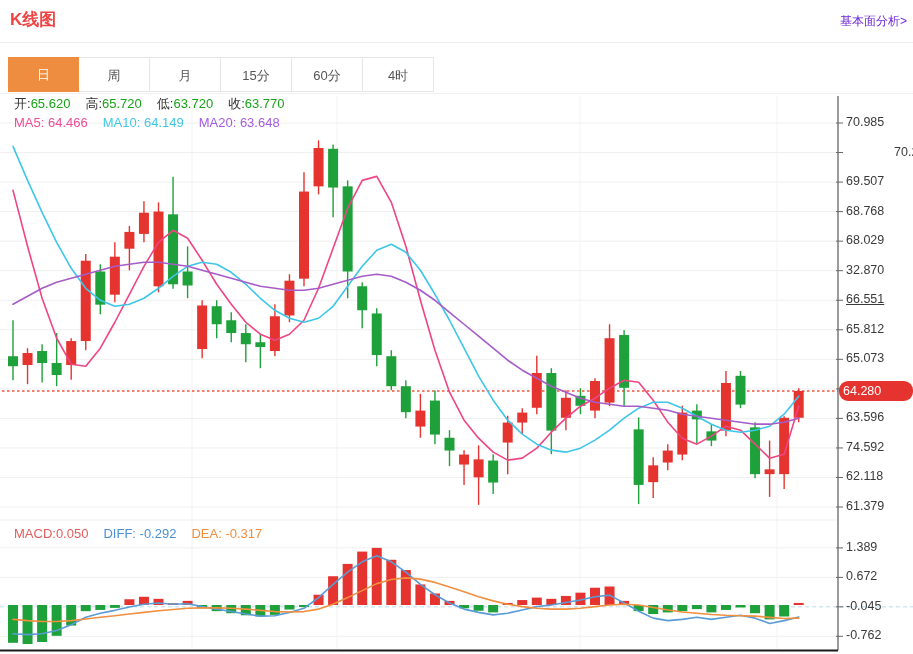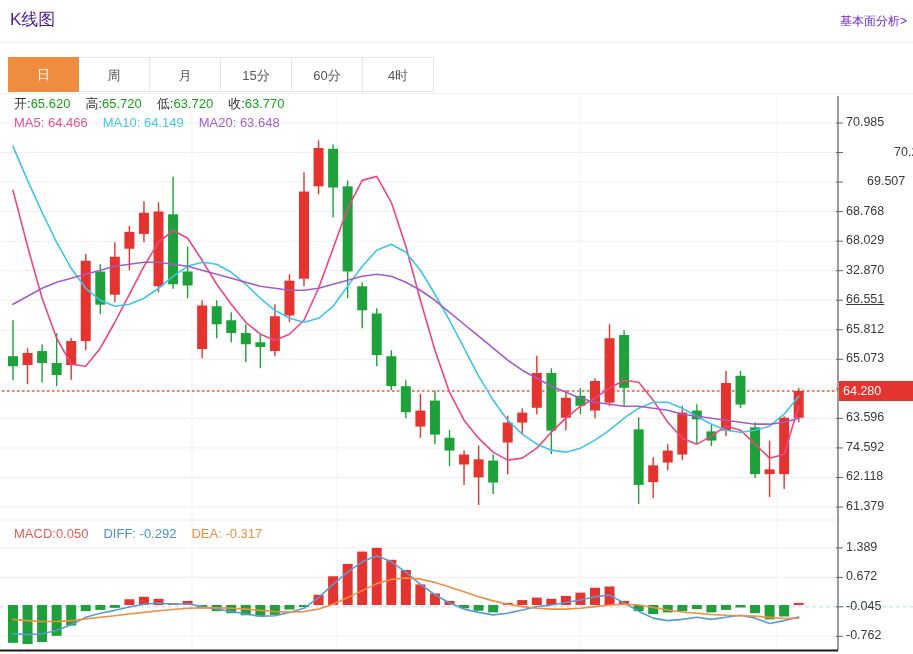--- a/index.html
+++ b/index.html
@@ -1,35 +1,35 @@
 <!DOCTYPE html>
 <html><head>
 <meta charset="utf-8">
 <style>
   html,body{margin:0;padding:0;background:#fff;}
   body{width:913px;height:654px;position:relative;overflow:hidden;
        font-family:"Liberation Sans","DejaVu Sans",sans-serif;}
-  .hdr-title{position:absolute;left:10px;top:8px;font-size:17px;font-weight:normal;color:#4c1d95;}
+  .hdr-title{position:absolute;left:10px;top:8px;font-size:17px;font-weight:bold;color:#ef4444;}
   .hdr-link{position:absolute;right:6px;top:13px;font-size:12px;color:#6d28d9;cursor:pointer;}
   .hdr-divider{position:absolute;left:0;top:42px;width:913px;height:0;border-top:1px solid #ececec;}
   .tabbar{position:absolute;left:8px;top:57px;display:flex;}
   .tab{width:71px;height:35px;line-height:35px;text-align:center;font-size:13px;color:#555;
        background:#fff;border:1px solid #e7e7e7;border-left:none;cursor:pointer;box-sizing:border-box;}
   .tab:first-child{border-left:1px solid #e7e7e7;}
   .tab.active{color:#fff;border:none;}
   .paneline{position:absolute;left:0;top:93px;width:913px;border-top:1px solid #f0f0f0;}
   svg#chart{position:absolute;left:0;top:0;}
   .row{position:absolute;font-size:13px;white-space:nowrap;z-index:5;}
   #ohlc-row{left:14px;top:95px;}
   #ma-row{left:14px;top:115px;}
   #macd-row{left:14px;top:526px;}
   .lg{margin-right:15px;}
   .ylab{position:absolute;font-size:12.5px;color:#3a3a3a;z-index:4;}
   .badge{position:absolute;left:839px;width:74px;height:20px;color:#fff;font-size:12.5px;
-         line-height:20px;padding-left:4px;box-sizing:border-box;z-index:6;}
+         line-height:20px;padding-left:4px;box-sizing:border-box;z-index:6;border-radius:9px;}
 </style>
 </head>
 <body>
 
 <div class="hdr-title">K线图</div>
 <div class="hdr-link">基本面分析&gt;</div>
 <div class="hdr-divider"></div>
 
 <div class="tabbar">
     <div class="tab active" style="background: rgb(238, 140, 64);">日</div>
@@ -258,21 +258,21 @@
     <line x1="0" y1="650.5" x2="838" y2="650.5" stroke="#1a1a1a" stroke-width="2"></line>
   </svg>
 
 <div class="row" id="ohlc-row"><span class="lg"><span style="color: rgb(51, 51, 51);">开:</span><span style="color: rgb(23, 163, 23);">65.620</span></span><span class="lg"><span style="color: rgb(51, 51, 51);">高:</span><span style="color: rgb(23, 163, 23);">65.720</span></span><span class="lg"><span style="color: rgb(51, 51, 51);">低:</span><span style="color: rgb(23, 163, 23);">63.720</span></span><span class="lg"><span style="color: rgb(51, 51, 51);">收:</span><span style="color: rgb(23, 163, 23);">63.770</span></span></div>
 <div class="row" id="ma-row"><span class="lg"><span style="color: rgb(238, 75, 149);">MA5: </span><span style="color: rgb(238, 75, 149);">64.466</span></span><span class="lg"><span style="color: rgb(65, 200, 232);">MA10: </span><span style="color: rgb(65, 200, 232);">64.149</span></span><span class="lg"><span style="color: rgb(165, 92, 224);">MA20: </span><span style="color: rgb(165, 92, 224);">63.648</span></span></div>
 <div class="row" id="macd-row"><span class="lg"><span style="color: rgb(226, 92, 92);">MACD:</span><span style="color: rgb(226, 92, 92);">0.050</span></span><span class="lg"><span style="color: rgb(74, 144, 217);">DIFF: </span><span style="color: rgb(74, 144, 217);">-0.292</span></span><span class="lg"><span style="color: rgb(239, 143, 63);">DEA: </span><span style="color: rgb(239, 143, 63);">-0.317</span></span></div>
 
 <div id="ylabels">
     <div class="ylab" style="left: 846px; top: 115px;">70.985</div>
     <div class="ylab" style="left: 846px; top: 144.54px; margin-left: 48px;">70.246</div>
-    <div class="ylab" style="left: 867px; top: 174.08px;">69.507</div>
+    <div class="ylab" style="left: 846px; top: 174.08px;">69.507</div>
     <div class="ylab" style="left: 846px; top: 203.62px;">68.768</div>
     <div class="ylab" style="left: 846px; top: 233.16px;">68.029</div>
     <div class="ylab" style="left: 846px; top: 262.7px;">32.870</div>
     <div class="ylab" style="left: 846px; top: 292.24px; text-decoration: underline;">66.551</div>
     <div class="ylab" style="left: 846px; top: 321.78px;">65.812</div>
     <div class="ylab" style="left: 846px; top: 351.32px;">65.073</div>
     <div class="ylab" style="left: 846px; top: 410.4px;">63.596</div>
     <div class="ylab" style="left: 846px; top: 439.94px;">74.592</div>
     <div class="ylab" style="left: 846px; top: 469.48px;">62.118</div>
     <div class="ylab" style="left: 846px; top: 499.02px;">61.379</div>

